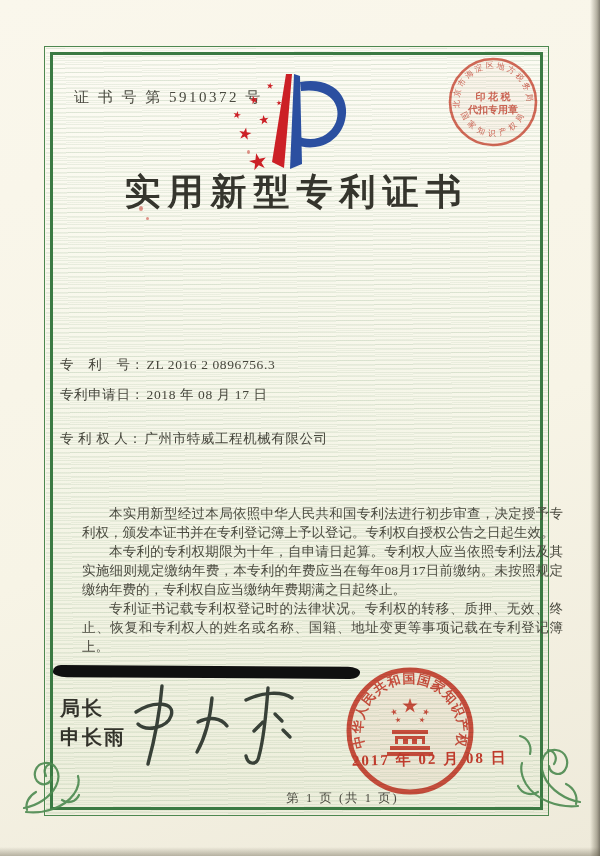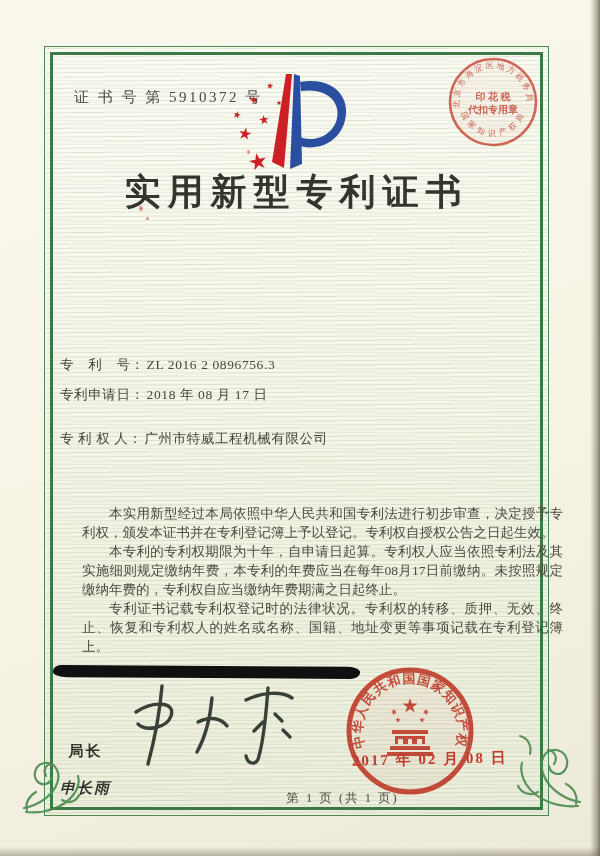--- a/index.html
+++ b/index.html
@@ -54,24 +54,24 @@
     text-align:justify;
     margin-left:22px;
   }
   .paragraphs p{margin:0;text-indent:2em;}
   .redact-bar{
     position:absolute;left:53px;top:666px;width:307px;height:12px;
     background:#101010;border-radius:8px 12px 10px 14px/6px 5px 6px 5px;
     transform:rotate(.35deg);
   }
   .issuer{
-    position:absolute;left:60px;top:742px;
-    font-size:15px;font-weight:600;letter-spacing:2px;color:#33332b;text-align:center;
-  }
-  .issuer .name{display:block;margin-top:18px;font-style:italic;}
+    position:absolute;left:60px;top:695px;
+    font-size:20px;font-weight:600;letter-spacing:2px;color:#33332b;
+  }
+  .issuer .name{display:block;margin-top:2px;}
   .signature{position:absolute;left:118px;top:676px;}
   .seal{position:absolute;left:338px;top:660px;mix-blend-mode:multiply;}
   .seal-date{
     position:absolute;left:352px;top:750px;z-index:6;
     font-size:15px;letter-spacing:2px;color:#bf3b2c;
     transform:rotate(-1.2deg);font-weight:600;white-space:nowrap;
   }
   .tax-stamp{position:absolute;left:446px;top:55px;mix-blend-mode:multiply;}
   .logo{position:absolute;left:224px;top:70px;}
   .footer{

